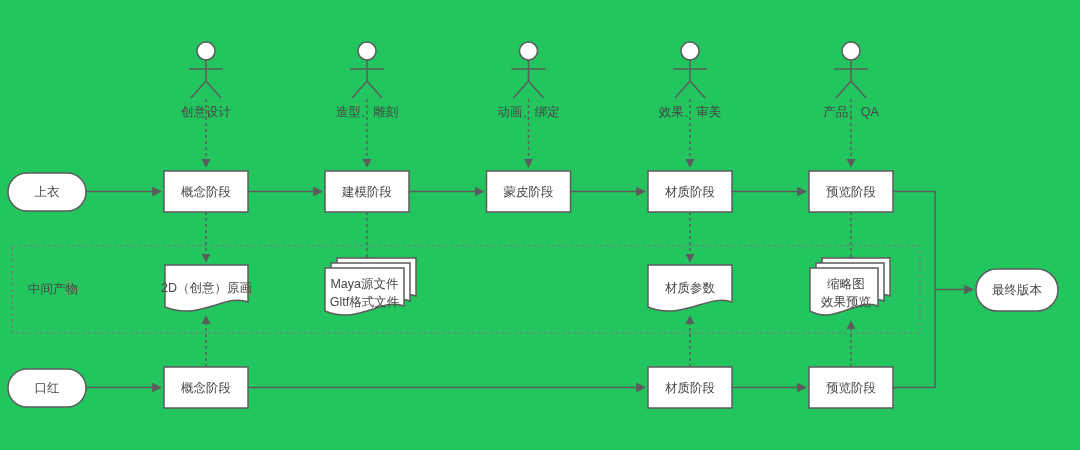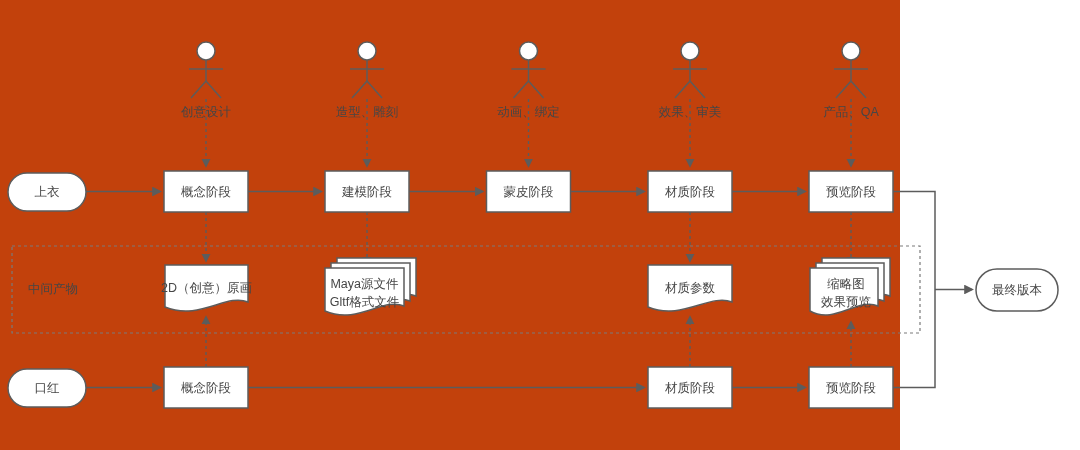--- a/index.html
+++ b/index.html
@@ -2,23 +2,23 @@
 <html><head>
 <meta charset="utf-8">
 <style>
   html, body {
     margin: 0;
     padding: 0;
     background: #ffffff;
   }
   .canvas {
     position: relative;
-    width: 900px;
+    width: 1080px;
     height: 450px;
-    background: #c2410c;
+    background: #22c55e;
     font-family: "Liberation Sans", sans-serif;
   }
   svg { display: block; }
   .shape { fill: #ffffff; stroke: #5c5c5c; stroke-width: 1.5; }
   .conn  { fill: none; stroke: #5c5c5c; stroke-width: 1.5; }
   .dash  { fill: none; stroke: #5c5c5c; stroke-width: 1.4; stroke-dasharray: 3 3; }
   .frame { fill: none; stroke: #7a7a7a; stroke-width: 1.2; stroke-dasharray: 3 3; }
   .stick { fill: none; stroke: #5c5c5c; stroke-width: 1.5; }
   .stick-head { fill: #ffffff; stroke: #5c5c5c; stroke-width: 1.5; }
   .lbl {

